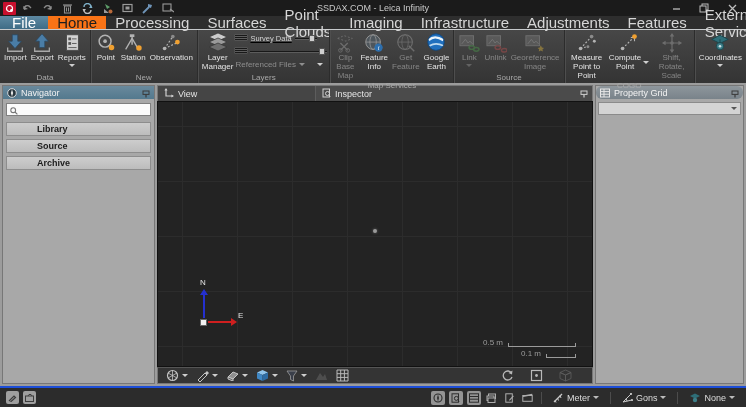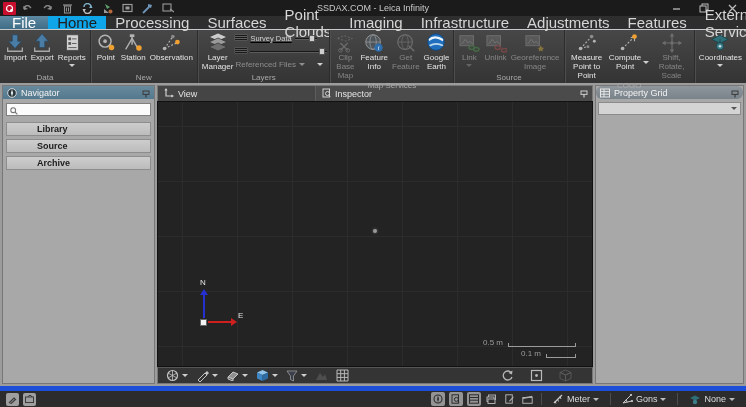--- a/index.html
+++ b/index.html
@@ -16,21 +16,21 @@
   .qat .qbtn { width:13px; height:13px; display:flex; align-items:center; justify-content:center; }
   .title { position:absolute; left:0; right:0; text-align:center; font-size:9px; color:#c9c9c9; pointer-events:none; }
   .wincontrols { margin-left:auto; display:flex; align-items:center; gap:16px; padding-right:8px; }
   .wincontrols .wbtn { width:12px; height:11px; display:flex; align-items:center; justify-content:center; color:#bdbdbd; font-size:10px; line-height:1; }
 
   
   .tabrow { height:14px; flex:0 0 14px; background:#2e2e2e; display:flex; align-items:stretch;
     border-bottom:1px solid #c7cacc; position:relative; }
   .tab { padding:0 9px; font-size:15px; color:#d6d6d6; display:flex; align-items:center; }
   .tab-file { background:linear-gradient(#5d89a2,#3f6c86); color:#fff; padding:0 12px; }
-  .tab-active { background:#0ea5e9; color:#1d1d1d; }
+  .tab-active { background:#f97316; color:#1d1d1d; }
   .ribbon-collapse { margin-left:auto; margin-right:8px; display:flex; align-items:center; }
   .chev-up { width:0; height:0; border-left:4px solid transparent; border-right:4px solid transparent; border-bottom:4px solid #bbb; }
 
   
   .ribbon { height:53px; flex:0 0 53px; background:linear-gradient(#474747,#343434); display:flex; align-items:stretch; }
   .rgroup { display:flex; flex-direction:column; padding:1px 2px 0 2px; position:relative;
     border-right:1px solid #2c2c2c; box-shadow:1px 0 0 #4e4e4e; }
   .rgroup:last-child { border-right:none; box-shadow:none; }
   .rbtns { display:flex; align-items:flex-start; justify-content:center; flex:1; }
   .rbtn { display:flex; flex-direction:column; align-items:center; padding:1px 2px 0 2px; }
@@ -106,21 +106,21 @@
     display:flex; align-items:center; padding:0 6px; gap:4px; }
   .tbtn { display:flex; align-items:center; gap:3px; padding:0 2px; height:15px; }
   .tbtn.disabled { opacity:.4; }
   .tb-right { margin-left:auto; display:flex; align-items:center; gap:12px; padding-right:12px; }
 
   .propgrid { width:149px; flex:0 0 149px; }
   .combobox { margin:3px 2px; height:13px; background:#d4d4d4; border:1px solid #8b8b8b; display:flex; align-items:center; justify-content:flex-end; padding:0 3px; }
   .combobox .dd { border-top-color:#555; }
 
   
-  .statusbar { height:21px; flex:0 0 21px; background:#2c2c2c; border-top:5px solid #1d4ed8; display:flex; align-items:center; padding:0 6px; }
+  .statusbar { height:21px; flex:0 0 21px; background:#2c2c2c; border-top:2px solid #1d4ed8; display:flex; align-items:center; padding:0 6px; }
   .sbtn-left { width:13px; height:13px; background:#9f9f9f; border-radius:2px; margin-right:4px; display:flex; align-items:center; justify-content:center; }
   .sb-rightgroup { margin-left:auto; display:flex; align-items:center; gap:4px; }
   .sbtn { width:14px; height:14px; display:flex; align-items:center; justify-content:center; border-radius:2px; }
   .sbtn.toggled { background:#949494; }
   .unit { display:flex; align-items:center; gap:3px; padding:0 5px; }
   .unit .ulbl { font-size:9px; color:#dcdcdc; }
   .unit .dd { border-top-color:#bbb; }
   .sb-sep { width:1px; height:12px; background:#4c4c4c; margin:0 2px; }
 </style>
 </head>

